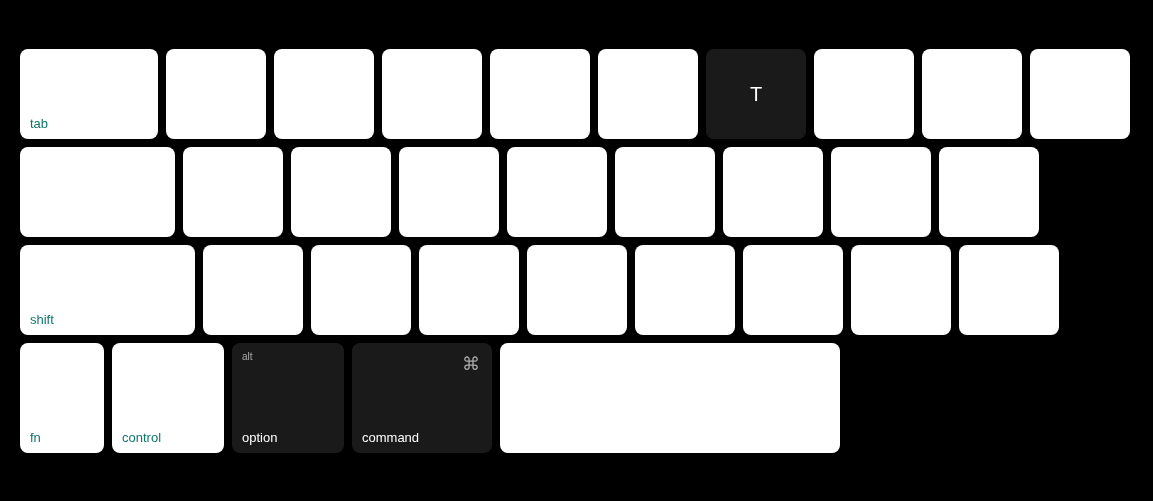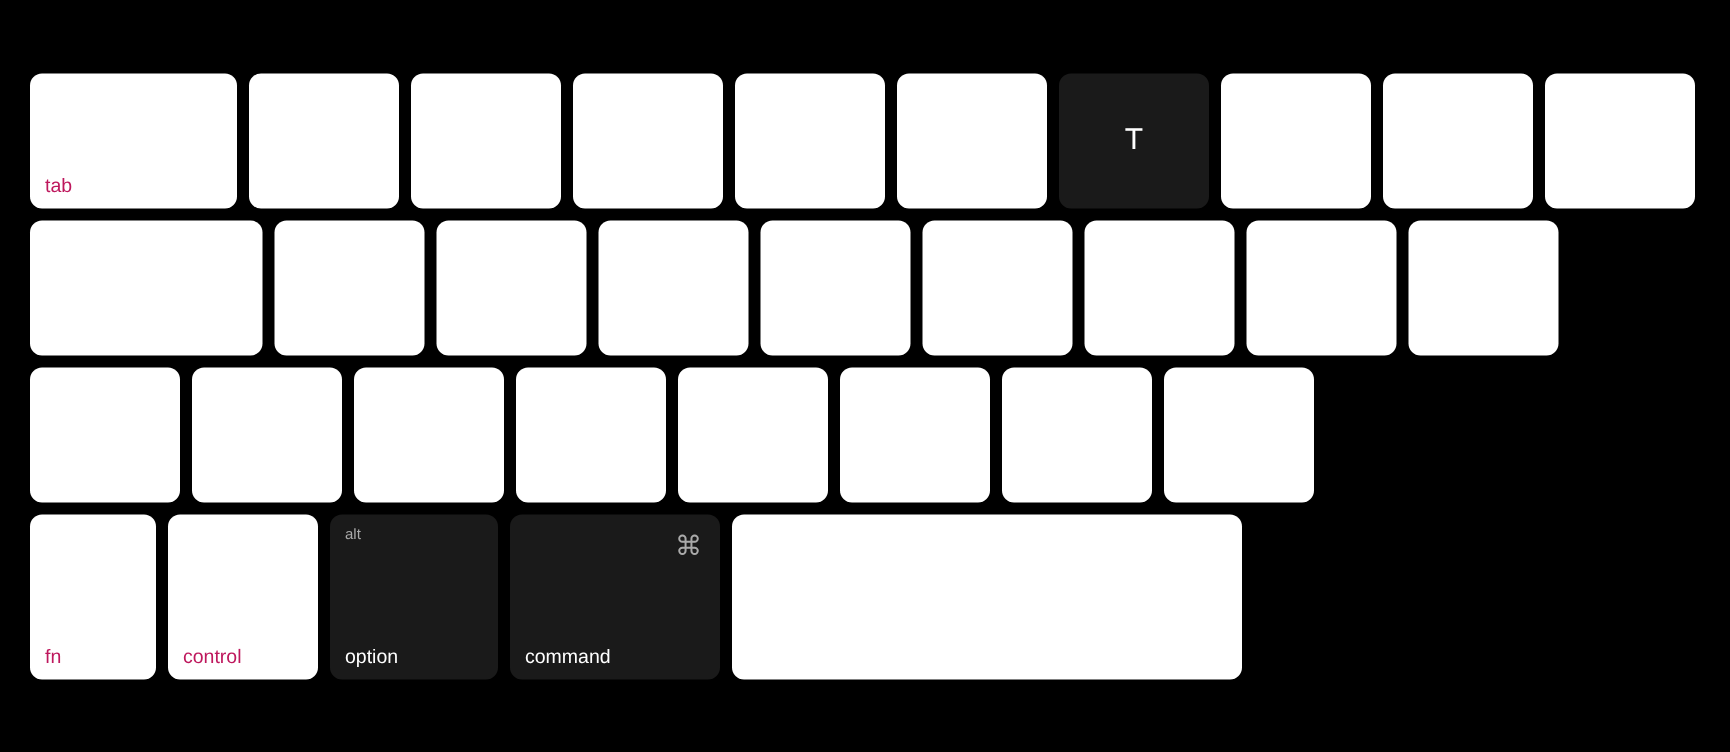--- a/index.html
+++ b/index.html
@@ -60,40 +60,40 @@
     .row2 .key { height: 90px; width: 100px; }
     .row2 .key.caps { width: 155px; }
 
     
     .row3 .key { height: 90px; width: 100px; }
     .row3 .key.shift { width: 175px; }
 
     
     .row4 .key { height: 110px; width: 112px; }
     .row4 .key.fn { width: 84px; }
-    .row4 .key.control { width: 100px; }
+    .row4 .key.control { width: 112px; }
     .row4 .key.alt { width: 112px; }
     .row4 .key.command { width: 140px; }
     .row4 .key.space { width: 340px; flex-grow: 0; }
 
     .key .top-label {
       font-size: 10px;
       color: #888;
       position: absolute;
       top: 8px;
       left: 10px;
     }
 
     .key.dark .top-label {
       color: #aaa;
     }
 
     .key .bottom-label {
       font-size: 13px;
-      color: #be185d;
+      color: #0f766e;
     }
 
     .key.dark .bottom-label {
       color: #fff;
     }
   </style>
 </head>
 <body>
 
 <div class="keyboard">
@@ -121,20 +121,23 @@
     <div class="key"></div>
     <div class="key"></div>
     <div class="key"></div>
     <div class="key"></div>
     <div class="key"></div>
     <div class="key"></div>
     <div class="key"></div>
   </div>
 
   <div class="row row3">
+    <div class="key shift">
+      <span class="bottom-label">shift</span>
+    </div>
     <div class="key"></div>
     <div class="key"></div>
     <div class="key"></div>
     <div class="key"></div>
     <div class="key"></div>
     <div class="key"></div>
     <div class="key"></div>
     <div class="key"></div>
   </div>
 

